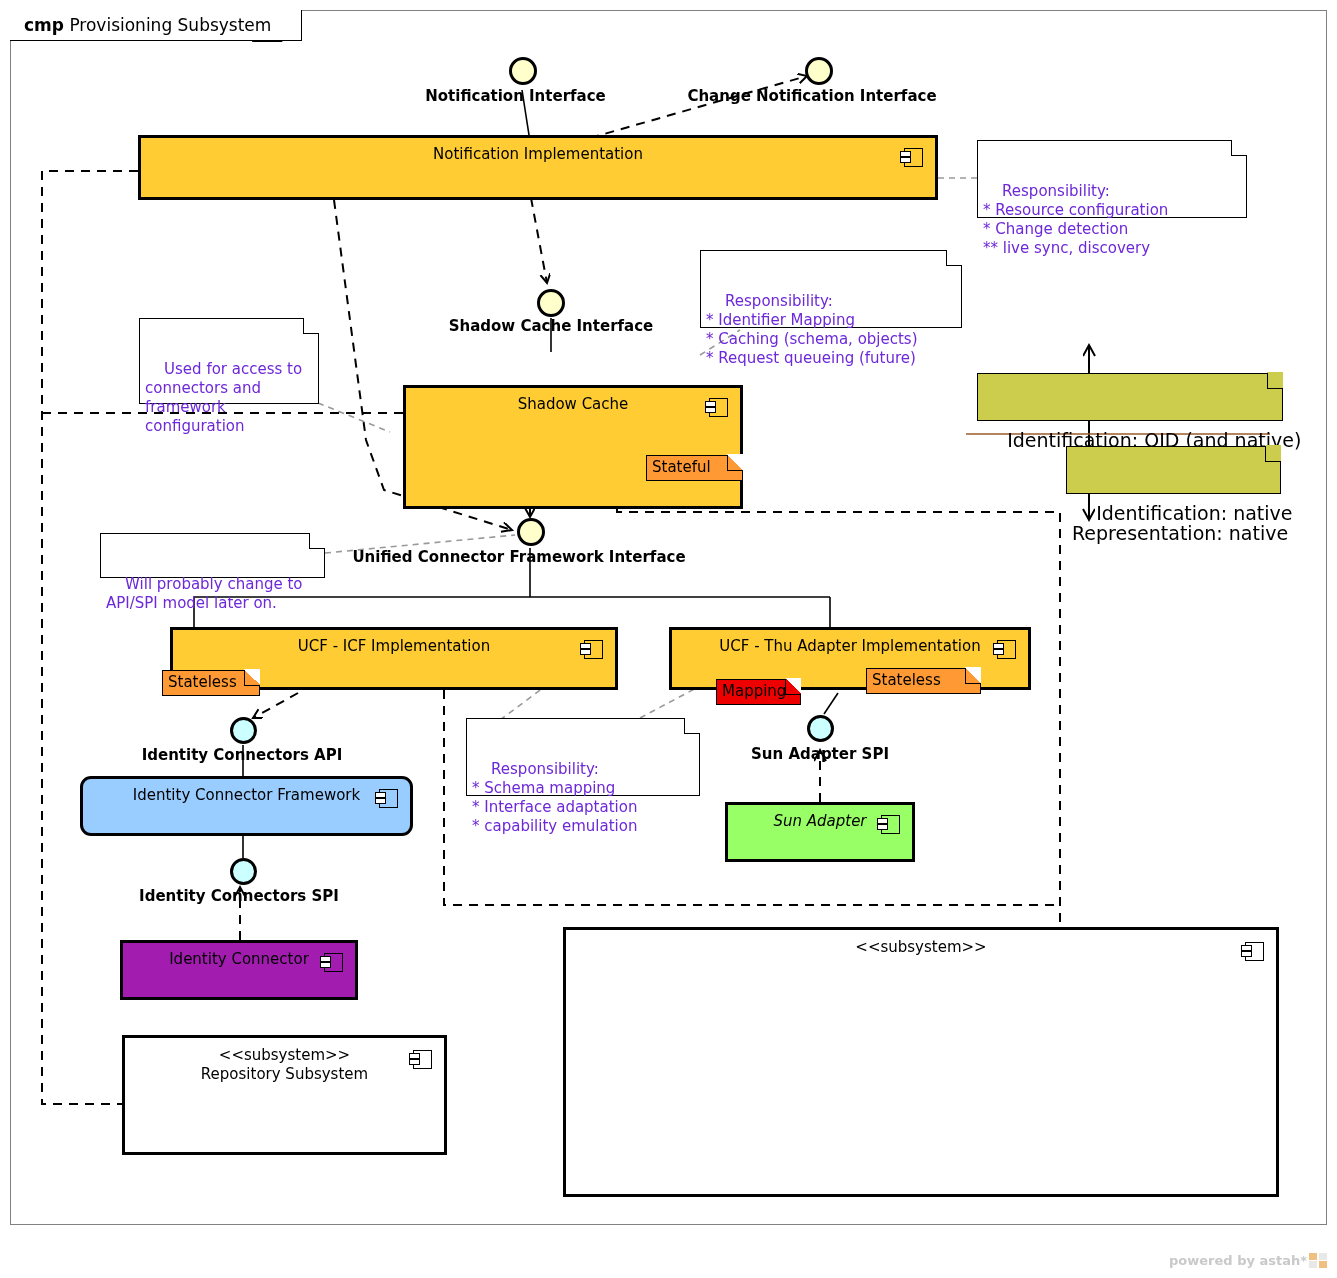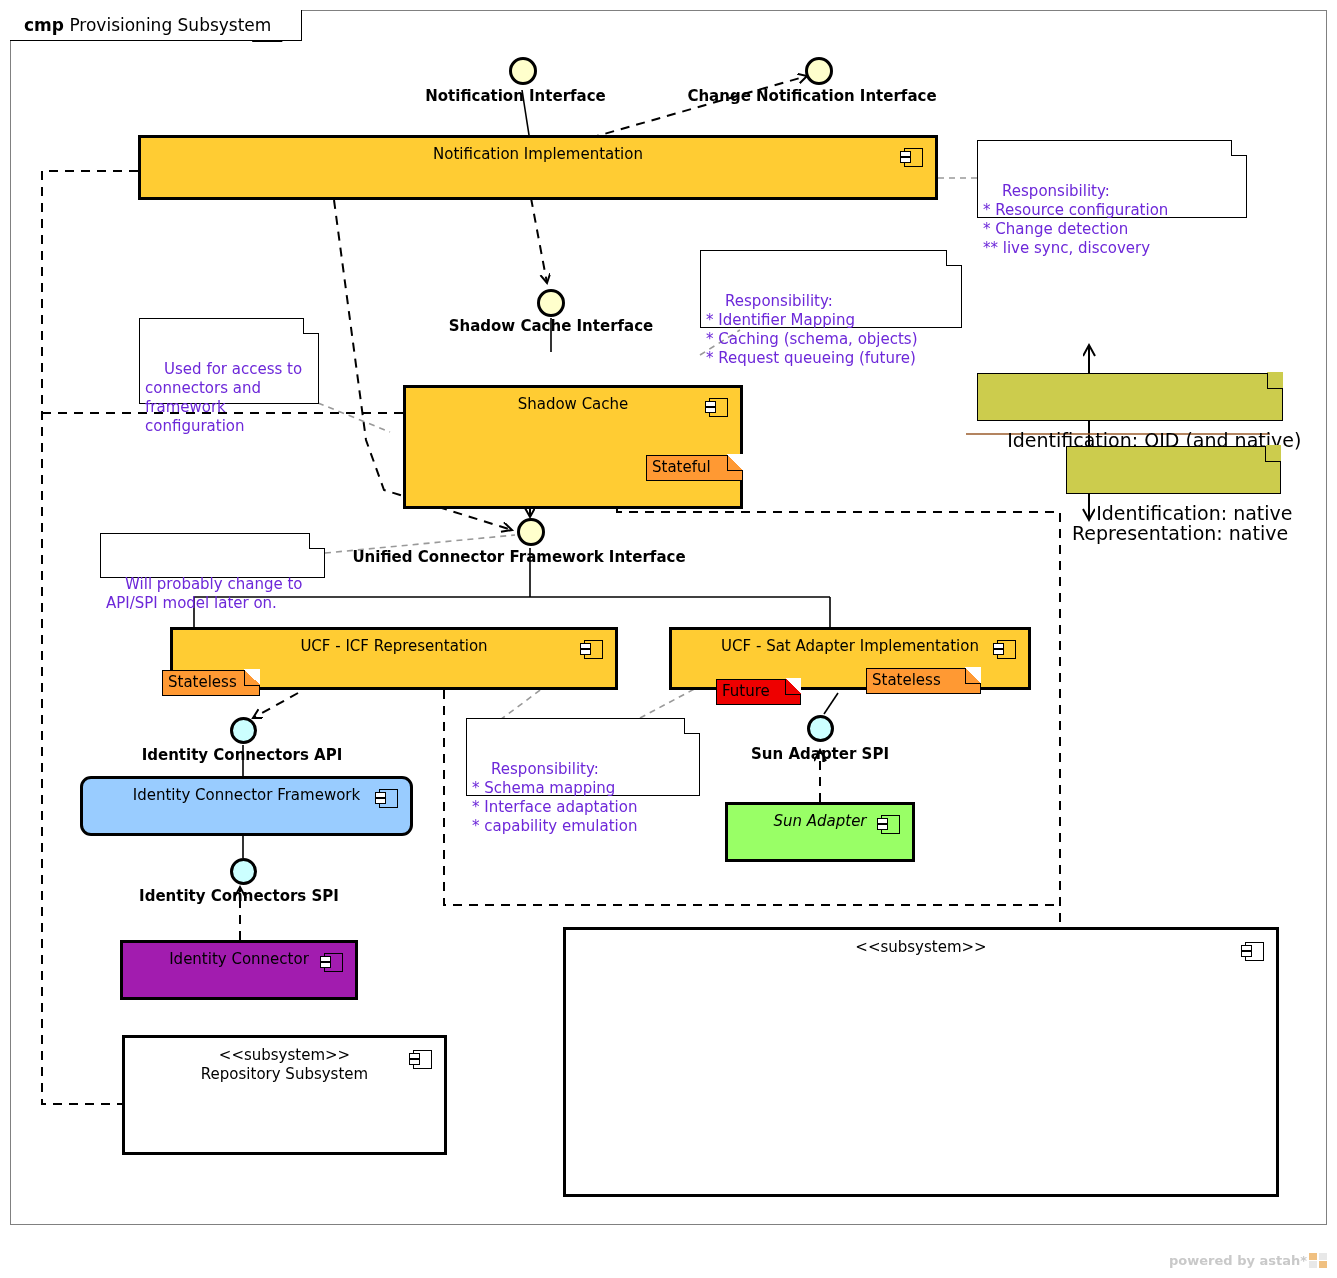--- a/index.html
+++ b/index.html
@@ -292,26 +292,26 @@
     <span class="cname">Notification Implementation</span>
     <span class="comp-icon" style="right:12px; top:10px;"></span>
   </div>
 
   <div class="abs component" style="left:403px; top:352px; width:340px; height:124px; background:#ffcc33;margin-top:33px;">
     <span class="cname">Shadow Cache</span>
     <span class="comp-icon" style="right:12px; top:10px;"></span>
   </div>
 
   <div class="abs component" style="left:170px; top:627px; width:448px; height:63px; background:#ffcc33;">
-    <span class="cname">UCF - ICF Representation</span>
+    <span class="cname">UCF - ICF Implementation</span>
     <span class="comp-icon" style="right:12px; top:10px;"></span>
   </div>
 
   <div class="abs component" style="left:669px; top:627px; width:362px; height:63px; background:#ffcc33;">
-    <span class="cname">UCF - Sat Adapter Implementation</span>
+    <span class="cname">UCF - Thu Adapter Implementation</span>
     <span class="comp-icon" style="right:12px; top:10px;"></span>
   </div>
 
   <div class="abs component" style="left:80px; top:776px; width:333px; height:60px; background:#99ccff;border-radius:11px;">
     <span class="cname">Identity Connector Framework</span>
     <span class="comp-icon" style="right:12px; top:10px;"></span>
   </div>
 
   <div class="abs component" style="left:120px; top:940px; width:238px; height:60px; background:#a21caf;">
     <span class="cname">Identity Connector</span>
@@ -399,18 +399,18 @@
     <span>Stateless</span>
   </div>
 
   <div class="abs tagnote" style="left:866px; top:668px; width:115px; height:26px; background:#ff9933;">
     <span class="note-fold" style="background:#ff9933;"></span>
     <span>Stateless</span>
   </div>
 
   <div class="abs tagnote" style="left:716px; top:679px; width:85px; height:26px; background:#ee0000; color:#000;">
     <span class="note-fold" style="background:#ee0000;"></span>
-    <span>Future</span>
+    <span>Mapping</span>
   </div>
 
   <div class="abs" id="watermark"><span>powered by astah*</span><span id="wm-logo"></span></div>
 
 </div>
 
 </body></html>

